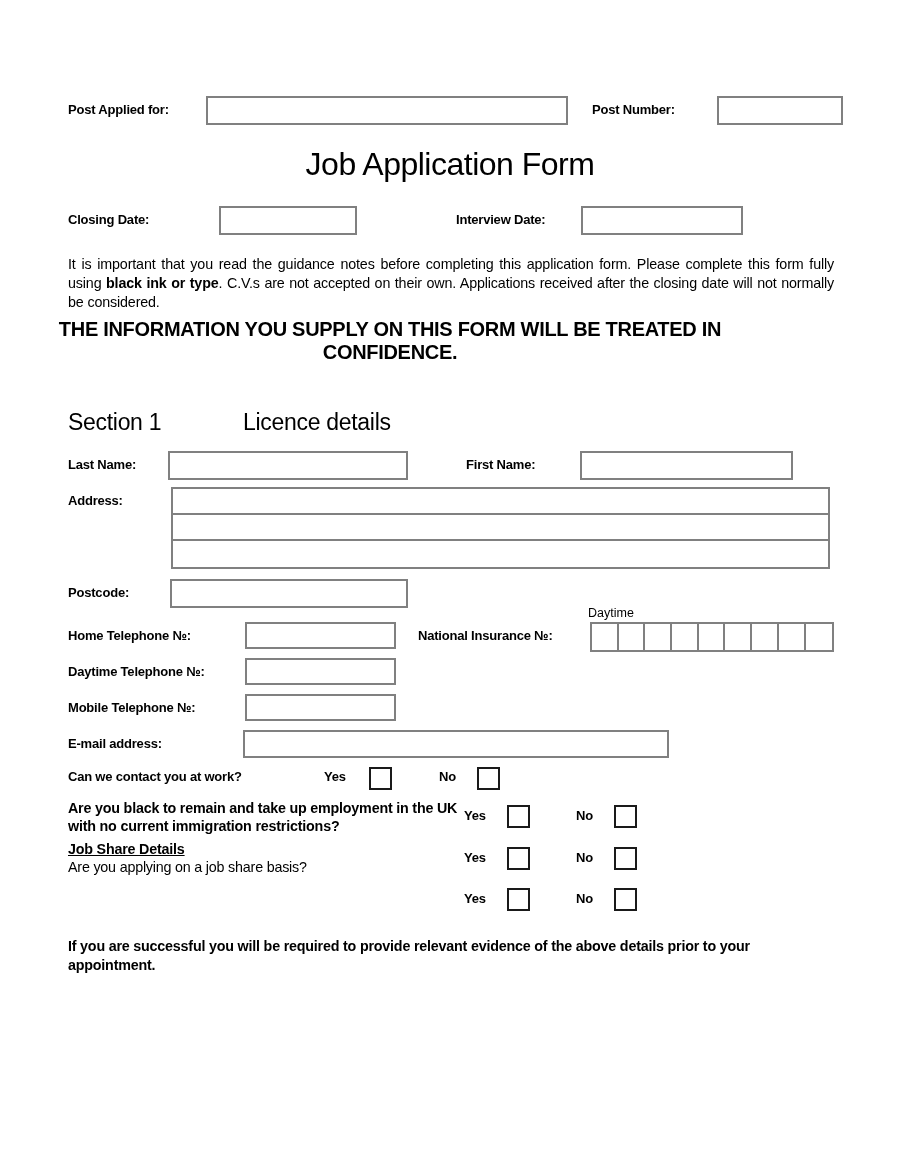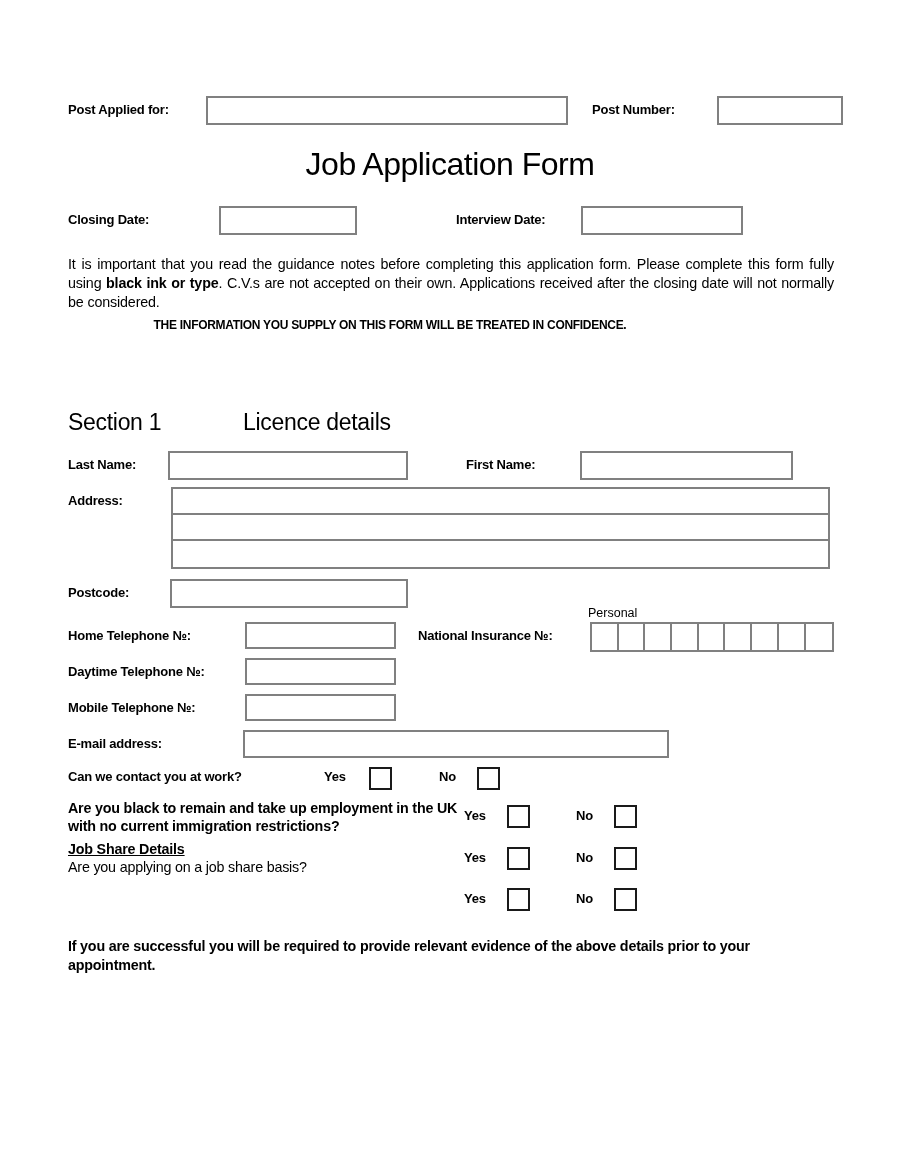--- a/index.html
+++ b/index.html
@@ -73,21 +73,21 @@
     letter-spacing: -0.15px;
   }
   #intro-paragraph b { font-weight: bold; }
 
   #confidence-note {
     position: absolute;
     left: 0;
     top: 318px;
     width: 780px;
     text-align: center;
-    font-size: 12px;
+    font-size: 20px;
     font-weight: bold;
     letter-spacing: -0.3px;
   }
 
   
   #section-number {
     position: absolute;
     left: 68px;
     top: 409px;
     font-size: 23px;
@@ -206,21 +206,21 @@
   <div class="lbl" style="left:68px; top:494px;">Address:</div>
   <div id="address-stack">
     <div class="addr-row"></div>
     <div class="addr-row"></div>
     <div class="addr-row"></div>
   </div>
 
   <div class="lbl" style="left:68px; top:586px;">Postcode:</div>
   <div class="box" style="left:170px; top:579px; width:238px; height:29px;"></div>
 
-  <div class="ni-hdr" style="left:588px; top:606px;">Personal</div>
+  <div class="ni-hdr" style="left:588px; top:606px;">Daytime</div>
   <div class="ni-hdr" style="left:641px; top:623px;">Numbers</div>
   <div class="ni-hdr" style="left:789px; top:606px;margin-top:19px;">Letter</div>
 
   <div class="lbl" style="left:418px; top:629px;">National Insurance №:</div>
   <div id="ni-grid">
     <div class="ni-cell"></div>
     <div class="ni-cell"></div>
     <div class="ni-cell"></div>
     <div class="ni-cell"></div>
     <div class="ni-cell"></div>

